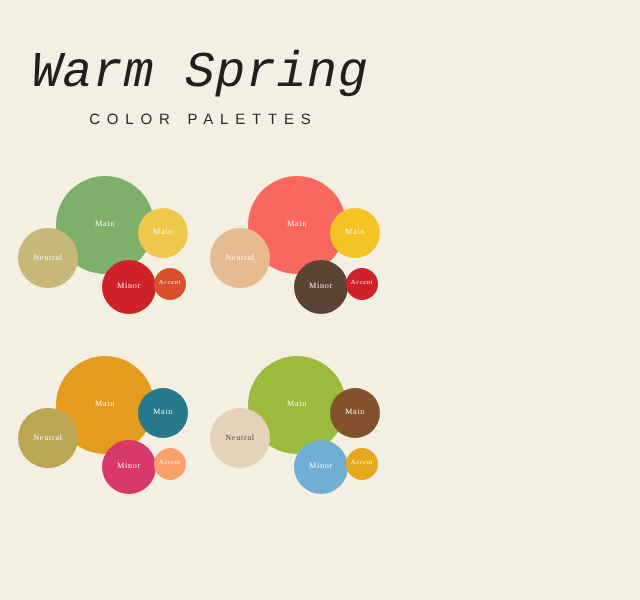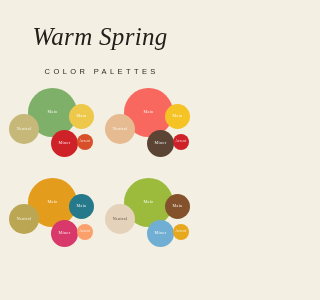--- a/index.html
+++ b/index.html
@@ -22,31 +22,31 @@
   .header {
     position: absolute;
     top: 0;
     left: 0;
     width: 200px;
     text-align: center;
   }
   .title {
     margin: 0;
     padding-top: 24px;
-    font-family: Liberation Serif, serif;
+    font-family: Liberation Mono, monospace;
     font-style: italic;
     font-weight: 400;
     font-size: 25px;
     line-height: 1;
     letter-spacing: 0.3px;
     color: #22201c;
     white-space: nowrap;
   }
   .subtitle {
-    margin: 12px;
+    margin: 0;
     padding-top: 7px;
     font-family: "Liberation Sans", sans-serif;
     font-weight: 400;
     font-size: 7.5px;
     line-height: 1;
     letter-spacing: 3.4px;
     text-indent: 3.4px;
     color: #2b2925;
     white-space: nowrap;
   }

